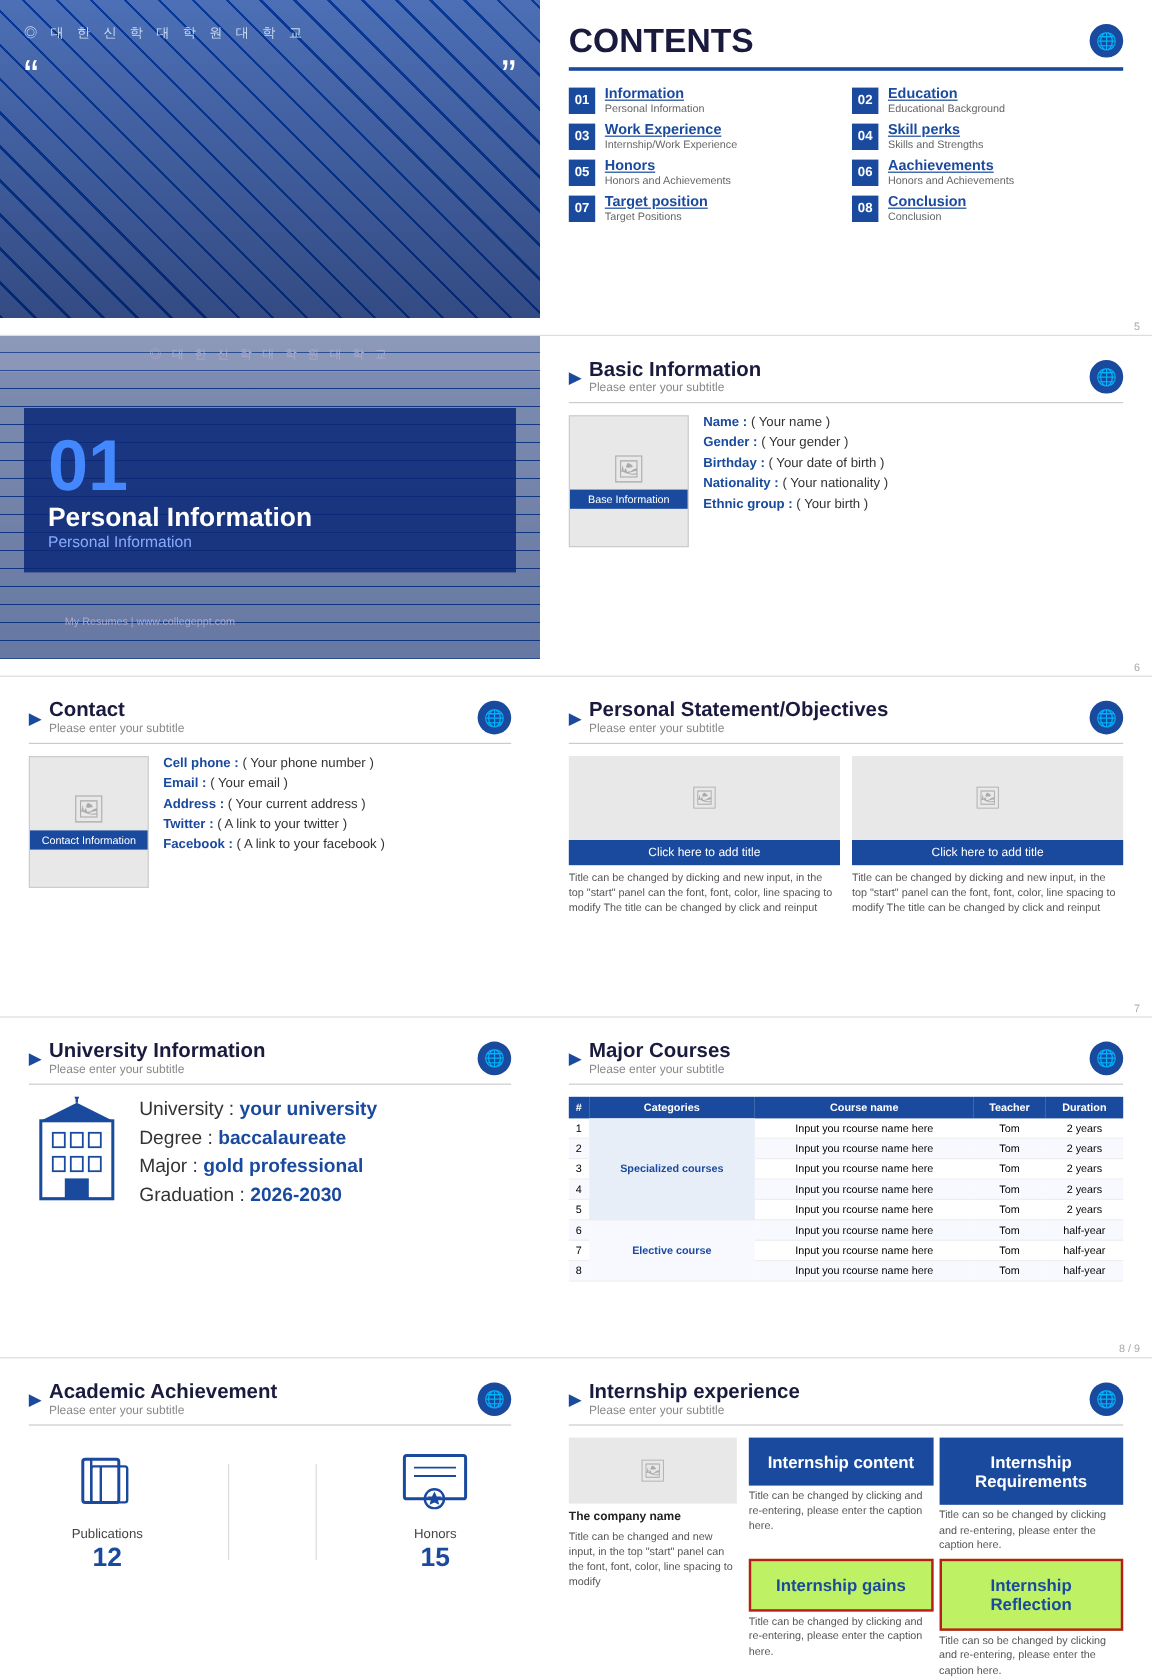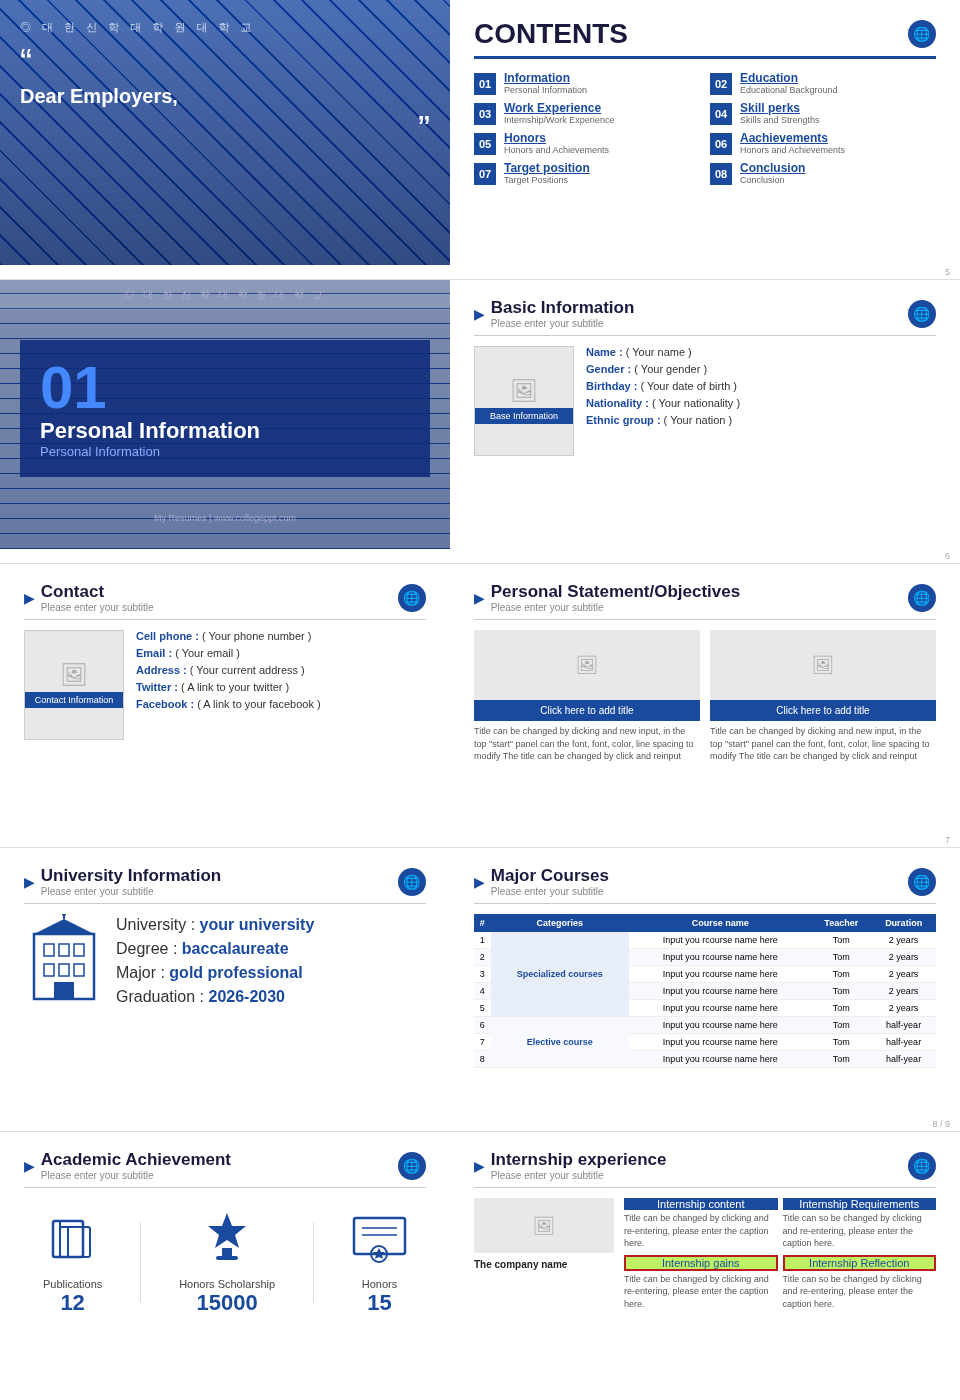--- a/index.html
+++ b/index.html
@@ -34,21 +34,21 @@
     .personal-left {
       width: 450px; position: relative; overflow: hidden;
       background: linear-gradient(rgba(0,30,100,0.5), rgba(0,30,100,0.6)),
                   repeating-linear-gradient(0deg, #2255aa 0, #2255aa 1px, transparent 1px, transparent 15px);
     }
     .personal-left .school-name-mid { text-align: center; font-size: 10px; letter-spacing: 3px; color: #aac; padding: 8px; background: rgba(255,255,255,0.1); }
     .personal-banner { background: rgba(10,40,120,0.85); margin: 30px 20px; padding: 18px 20px; color: white; }
     .personal-banner .num { font-size: 60px; font-weight: bold; color: #4488ff; line-height: 1; }
     .personal-banner .pi-title { font-size: 22px; font-weight: bold; }
     .personal-banner .pi-sub { font-size: 13px; color: #88aaff; }
-    .personal-left .website { text-align: center; font-size: 9px; color: #aac; padding: 6px; }
+    .personal-left .website { text-align: left; font-size: 9px; color: #aac; padding: 6px; margin-left: 48px; }
     .basic-right { width: 510px; padding: 18px 24px; }
     .section-header { display: flex; align-items: center; justify-content: space-between; margin-bottom: 4px; }
     .section-title-row { display: flex; align-items: center; gap: 6px; }
     .blue-arrow { color: #1a4a9e; font-size: 14px; }
     .section-title { font-size: 17px; font-weight: bold; color: #1a1a3e; }
     .section-subtitle { font-size: 10px; color: #888; }
     .divider { border: none; border-top: 1px solid #ccc; margin: 6px 0 10px 0; }
     .basic-info-box { display: flex; gap: 12px; }
     .photo-placeholder { width: 100px; height: 110px; background: #e8e8e8; border: 1px solid #ccc; display: flex; flex-direction: column; align-items: center; justify-content: center; flex-shrink: 0; }
     .photo-placeholder .img-icon { font-size: 22px; color: #aaa; }
@@ -97,39 +97,38 @@
     .achieve-divider { width: 1px; background: #ddd; height: 80px; align-self: center; }
     .achieve-label { font-size: 11px; color: #444; }
     .achieve-num { font-size: 22px; font-weight: bold; color: #1a4a9e; }
     .internship-right { width: 510px; padding: 18px 24px; }
     .internship-box { display: flex; gap: 10px; margin-top: 8px; }
     .intern-left { width: 140px; flex-shrink: 0; }
     .intern-photo { height: 55px; background: #e8e8e8; display: flex; align-items: center; justify-content: center; font-size: 18px; color: #aaa; margin-bottom: 6px; }
     .intern-company { font-size: 10px; font-weight: bold; color: #222; }
     .intern-desc { font-size: 9px; color: #555; line-height: 1.4; margin-top: 4px; }
     .intern-right { flex: 1; display: grid; grid-template-columns: 1fr 1fr; gap: 5px; }
-    .intern-box { background: #1a4a9e; color: white; font-size: 11px; padding: 0 6px; font-weight: normal; text-align: center; }
+    .intern-box { background: #1a4a9e; color: white; font-size: 14px; padding: 12px 6px; font-weight: bold; text-align: center; }
     .intern-box.light { background: #bef264; color: #1a4a9e; border: 2px solid #b91c1c; }
     .intern-content { font-size: 9px; color: #555; line-height: 1.4; }
 
     
     .page-num { text-align: right; font-size: 9px; color: #aaa; padding: 2px 10px; background: white; }
   </style>
 </head>
 <body>
 
 <div class="page">
 
   <div class="page1">
 
     <div class="cover-left">
       <div class="school-name-top">◎ 대 한 신 학 대 학 원 대 학 교</div>
       <div class="quote-block">
         <span class="quote-open">“</span>
-        <div class="quote-title">Dear Employers,</div>
         <span class="quote-close">”</span>
       </div>
     </div>
 
     <div class="contents-right">
       <div class="contents-title">
         <span>CONTENTS</span>
         <div class="globe-icon">🌐</div>
       </div>
       <div class="contents-grid" id="contents-grid">
@@ -221,21 +220,21 @@
       <div class="basic-info-box">
         <div class="photo-placeholder">
           <div class="img-icon">🖼</div>
           <div class="photo-label">Base Information</div>
         </div>
         <div class="info-fields" id="basic-fields">
         <div class="info-row"><span class="label">Name :</span> <span>( Your name )</span></div>
             <div class="info-row"><span class="label">Gender :</span> <span>( Your gender )</span></div>
             <div class="info-row"><span class="label">Birthday :</span> <span>( Your date of birth )</span></div>
             <div class="info-row"><span class="label">Nationality :</span> <span>( Your nationality )</span></div>
-            <div class="info-row"><span class="label">Ethnic group :</span> <span>( Your nation )</span></div>
+            <div class="info-row"><span class="label">Ethnic group :</span> <span>( Your birth )</span></div>
           </div>
       </div>
     </div>
   </div>
   <div class="page-num">6</div>
 
   <div class="page3">
 
     <div class="contact-left">
       <div class="section-header">
@@ -430,29 +429,20 @@
     <div class="achieve-icon"><svg width="50" height="50" viewBox="0 0 50 50">
                 <rect x="5" y="8" width="30" height="36" rx="2" fill="none" stroke="#1a4a9e" stroke-width="2.5"></rect>
                 <line x1="12" y1="8" x2="12" y2="44" stroke="#1a4a9e" stroke-width="2"></line>
                 <rect x="12" y="14" width="30" height="30" rx="2" fill="none" stroke="#1a4a9e" stroke-width="2"></rect>
                 <line x1="20" y1="14" x2="20" y2="44" stroke="#1a4a9e" stroke-width="2"></line>
               </svg></div>
     <div class="achieve-label">Publications</div>
     <div class="achieve-num">12</div>
           </div>
           <div class="achieve-divider"></div>
-          <div class="achieve-item">
-    <div class="achieve-icon"><svg width="50" height="55" viewBox="0 0 50 55">
-                <polygon points="25,5 30,18 44,18 33,27 37,40 25,32 13,40 17,27 6,18 20,18" fill="#1a4a9e"></polygon>
-                <rect x="20" y="40" width="10" height="8" fill="#1a4a9e"></rect>
-                <rect x="14" y="48" width="22" height="4" rx="2" fill="#1a4a9e"></rect>
-              </svg></div>
-    <div class="achieve-label">Honors Scholarship</div>
-    <div class="achieve-num">15000</div>
-          </div>
           <div class="achieve-divider"></div>
           <div class="achieve-item">
     <div class="achieve-icon"><svg width="55" height="50" viewBox="0 0 55 50">
                 <rect x="2" y="5" width="51" height="36" rx="2" fill="none" stroke="#1a4a9e" stroke-width="2.5"></rect>
                 <line x1="10" y1="15" x2="45" y2="15" stroke="#1a4a9e" stroke-width="1.5"></line>
                 <line x1="10" y1="22" x2="45" y2="22" stroke="#1a4a9e" stroke-width="1.5"></line>
                 <circle cx="27" cy="41" r="8" fill="none" stroke="#1a4a9e" stroke-width="2"></circle>
                 <polygon points="27,35 29,39 33,39 30,42 31,46 27,44 23,46 24,42 21,39 25,39" fill="#1a4a9e"></polygon>
               </svg></div>
     <div class="achieve-label">Honors</div>
@@ -470,20 +460,21 @@
             <div class="section-subtitle">Please enter your subtitle</div>
           </div>
         </div>
         <div class="globe-icon">🌐</div>
       </div>
       <hr class="divider">
       <div class="internship-box">
         <div class="intern-left">
           <div class="intern-photo">🖼</div>
           <div class="intern-company">The company name</div>
+          <div class="intern-desc">Title can be changed and new input, in the top "start" panel can the font, font, color, line spacing to modify</div>
         </div>
         <div class="intern-right" id="intern-boxes">
         <div style="display: flex; flex-direction: column; gap: 2px;">
               <div class="intern-box">Internship content</div>
               <div class="intern-content">Title can be changed by clicking and re-entering, please enter the caption here.</div>
             </div>
             <div style="display: flex; flex-direction: column; gap: 2px;">
               <div class="intern-box">Internship Requirements</div>
               <div class="intern-content">Title can so be changed by clicking and re-entering, please enter the caption here.</div>
             </div>

